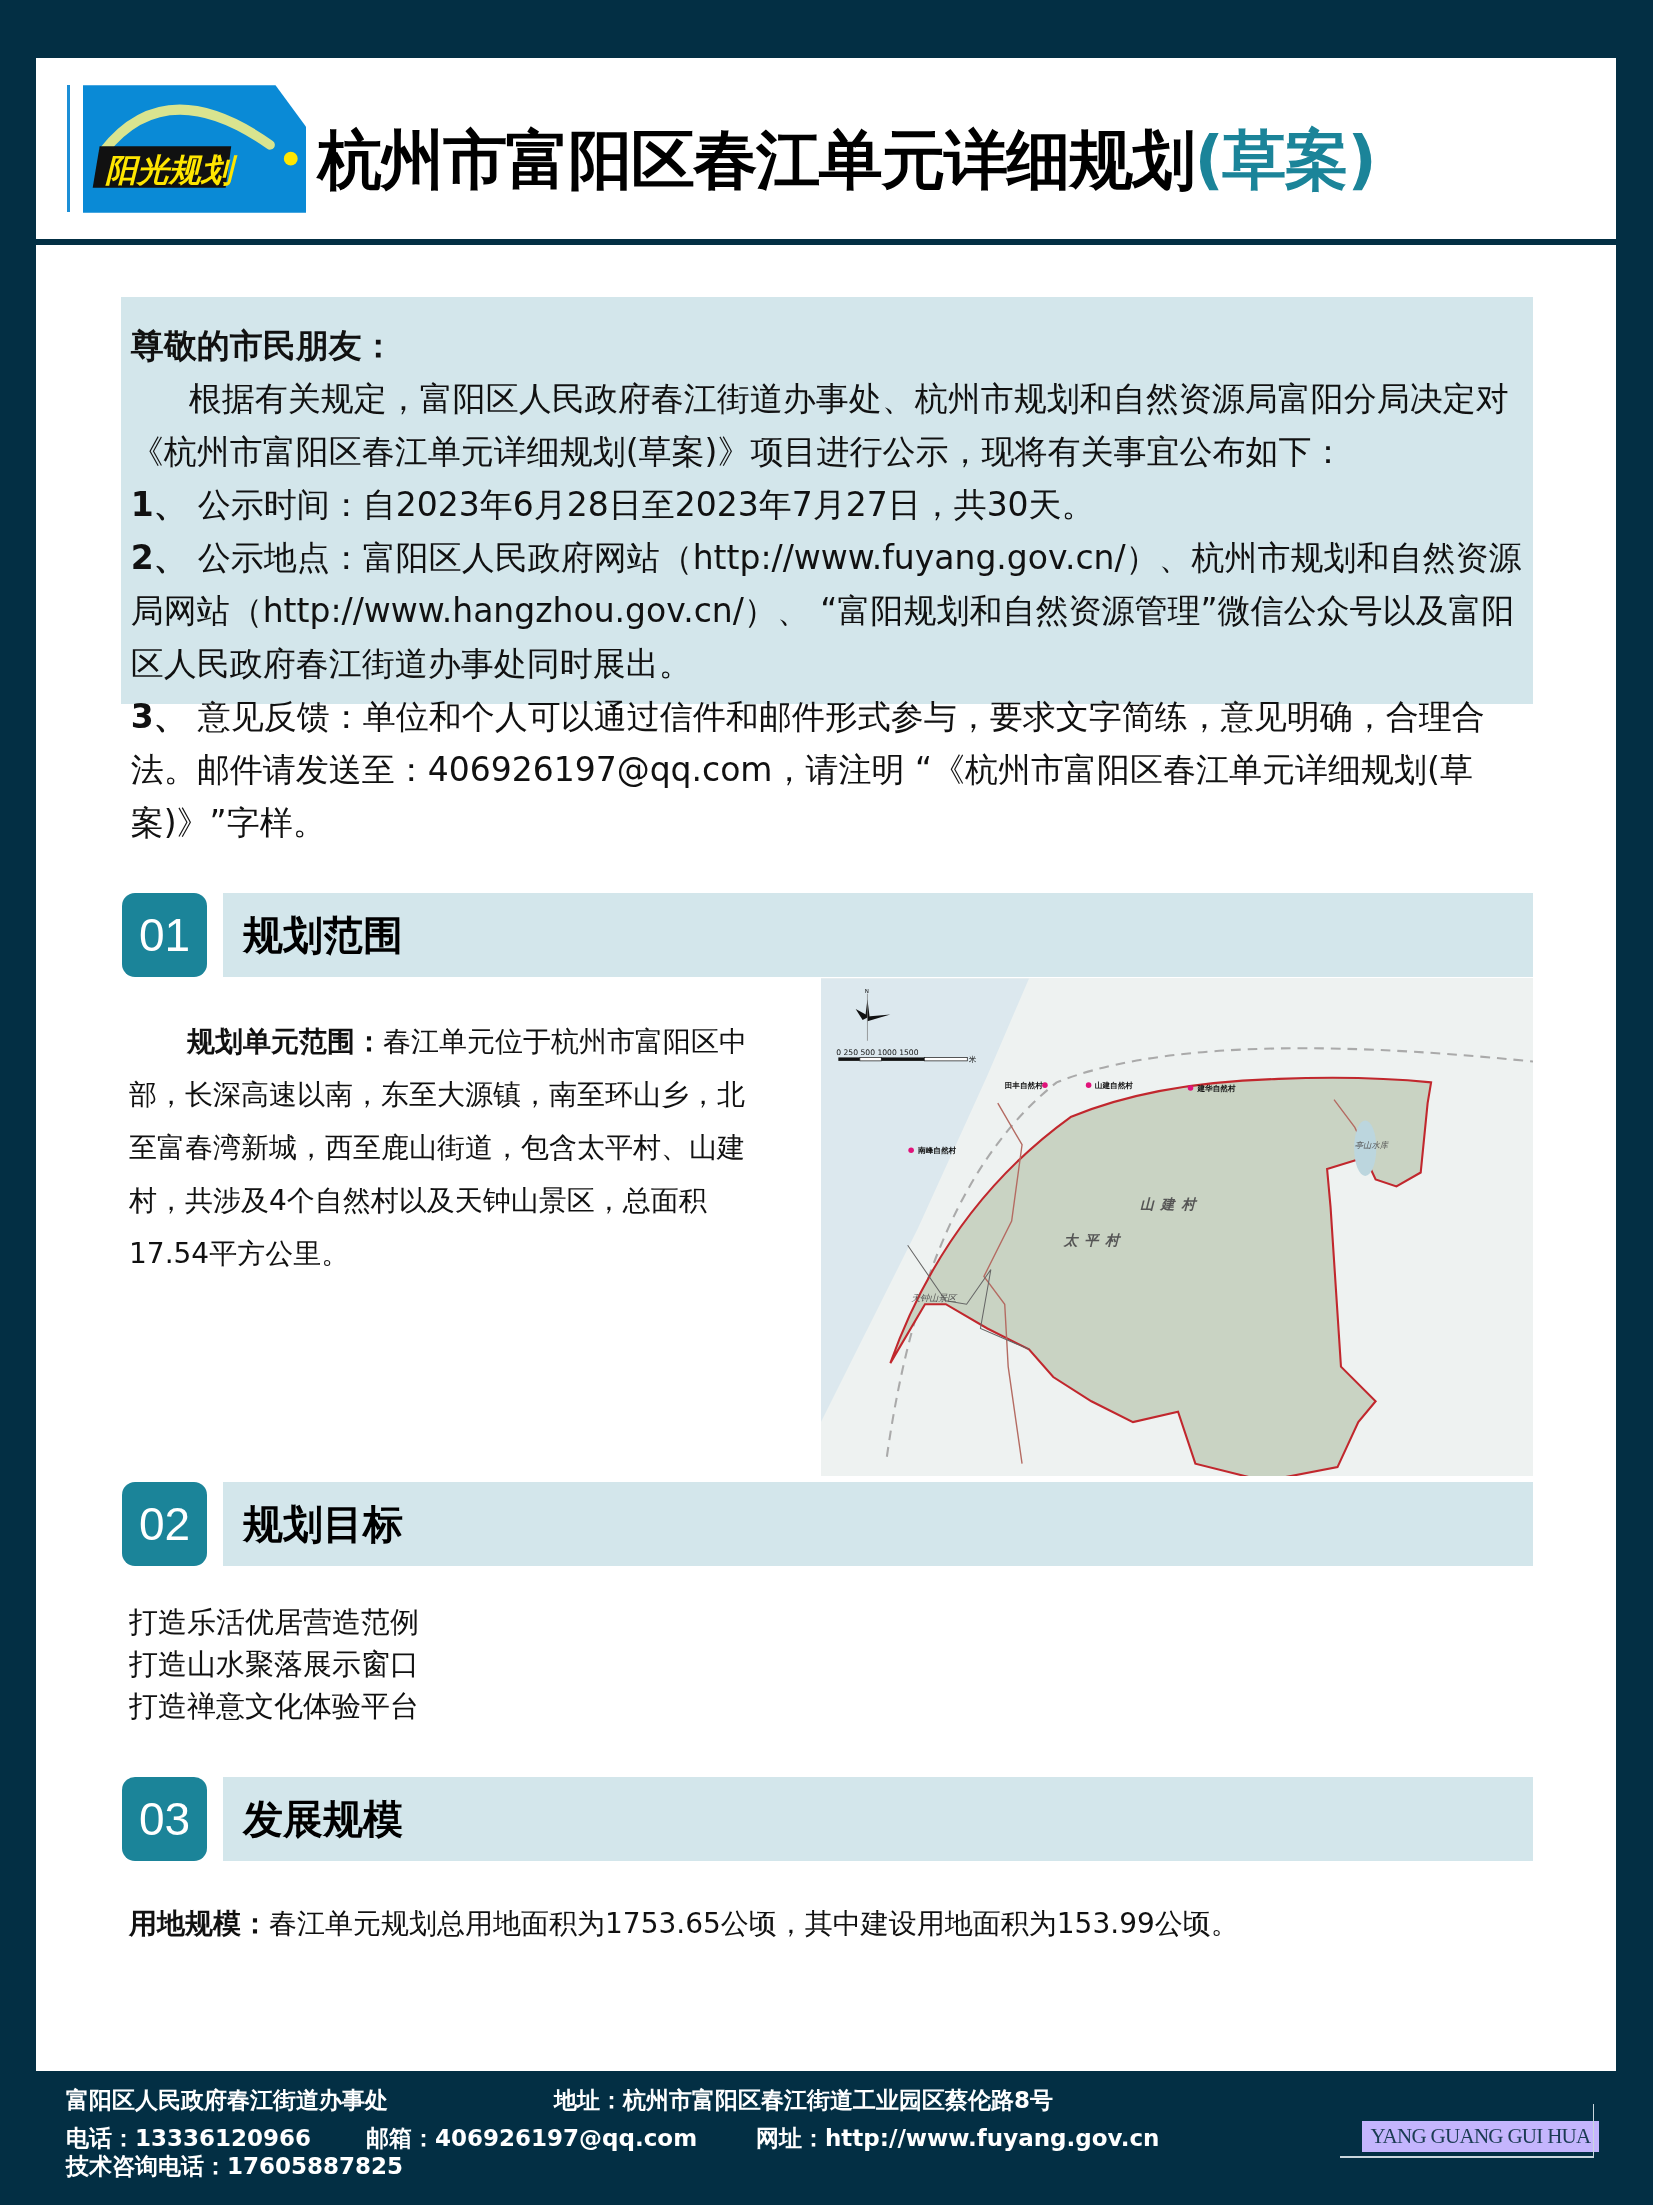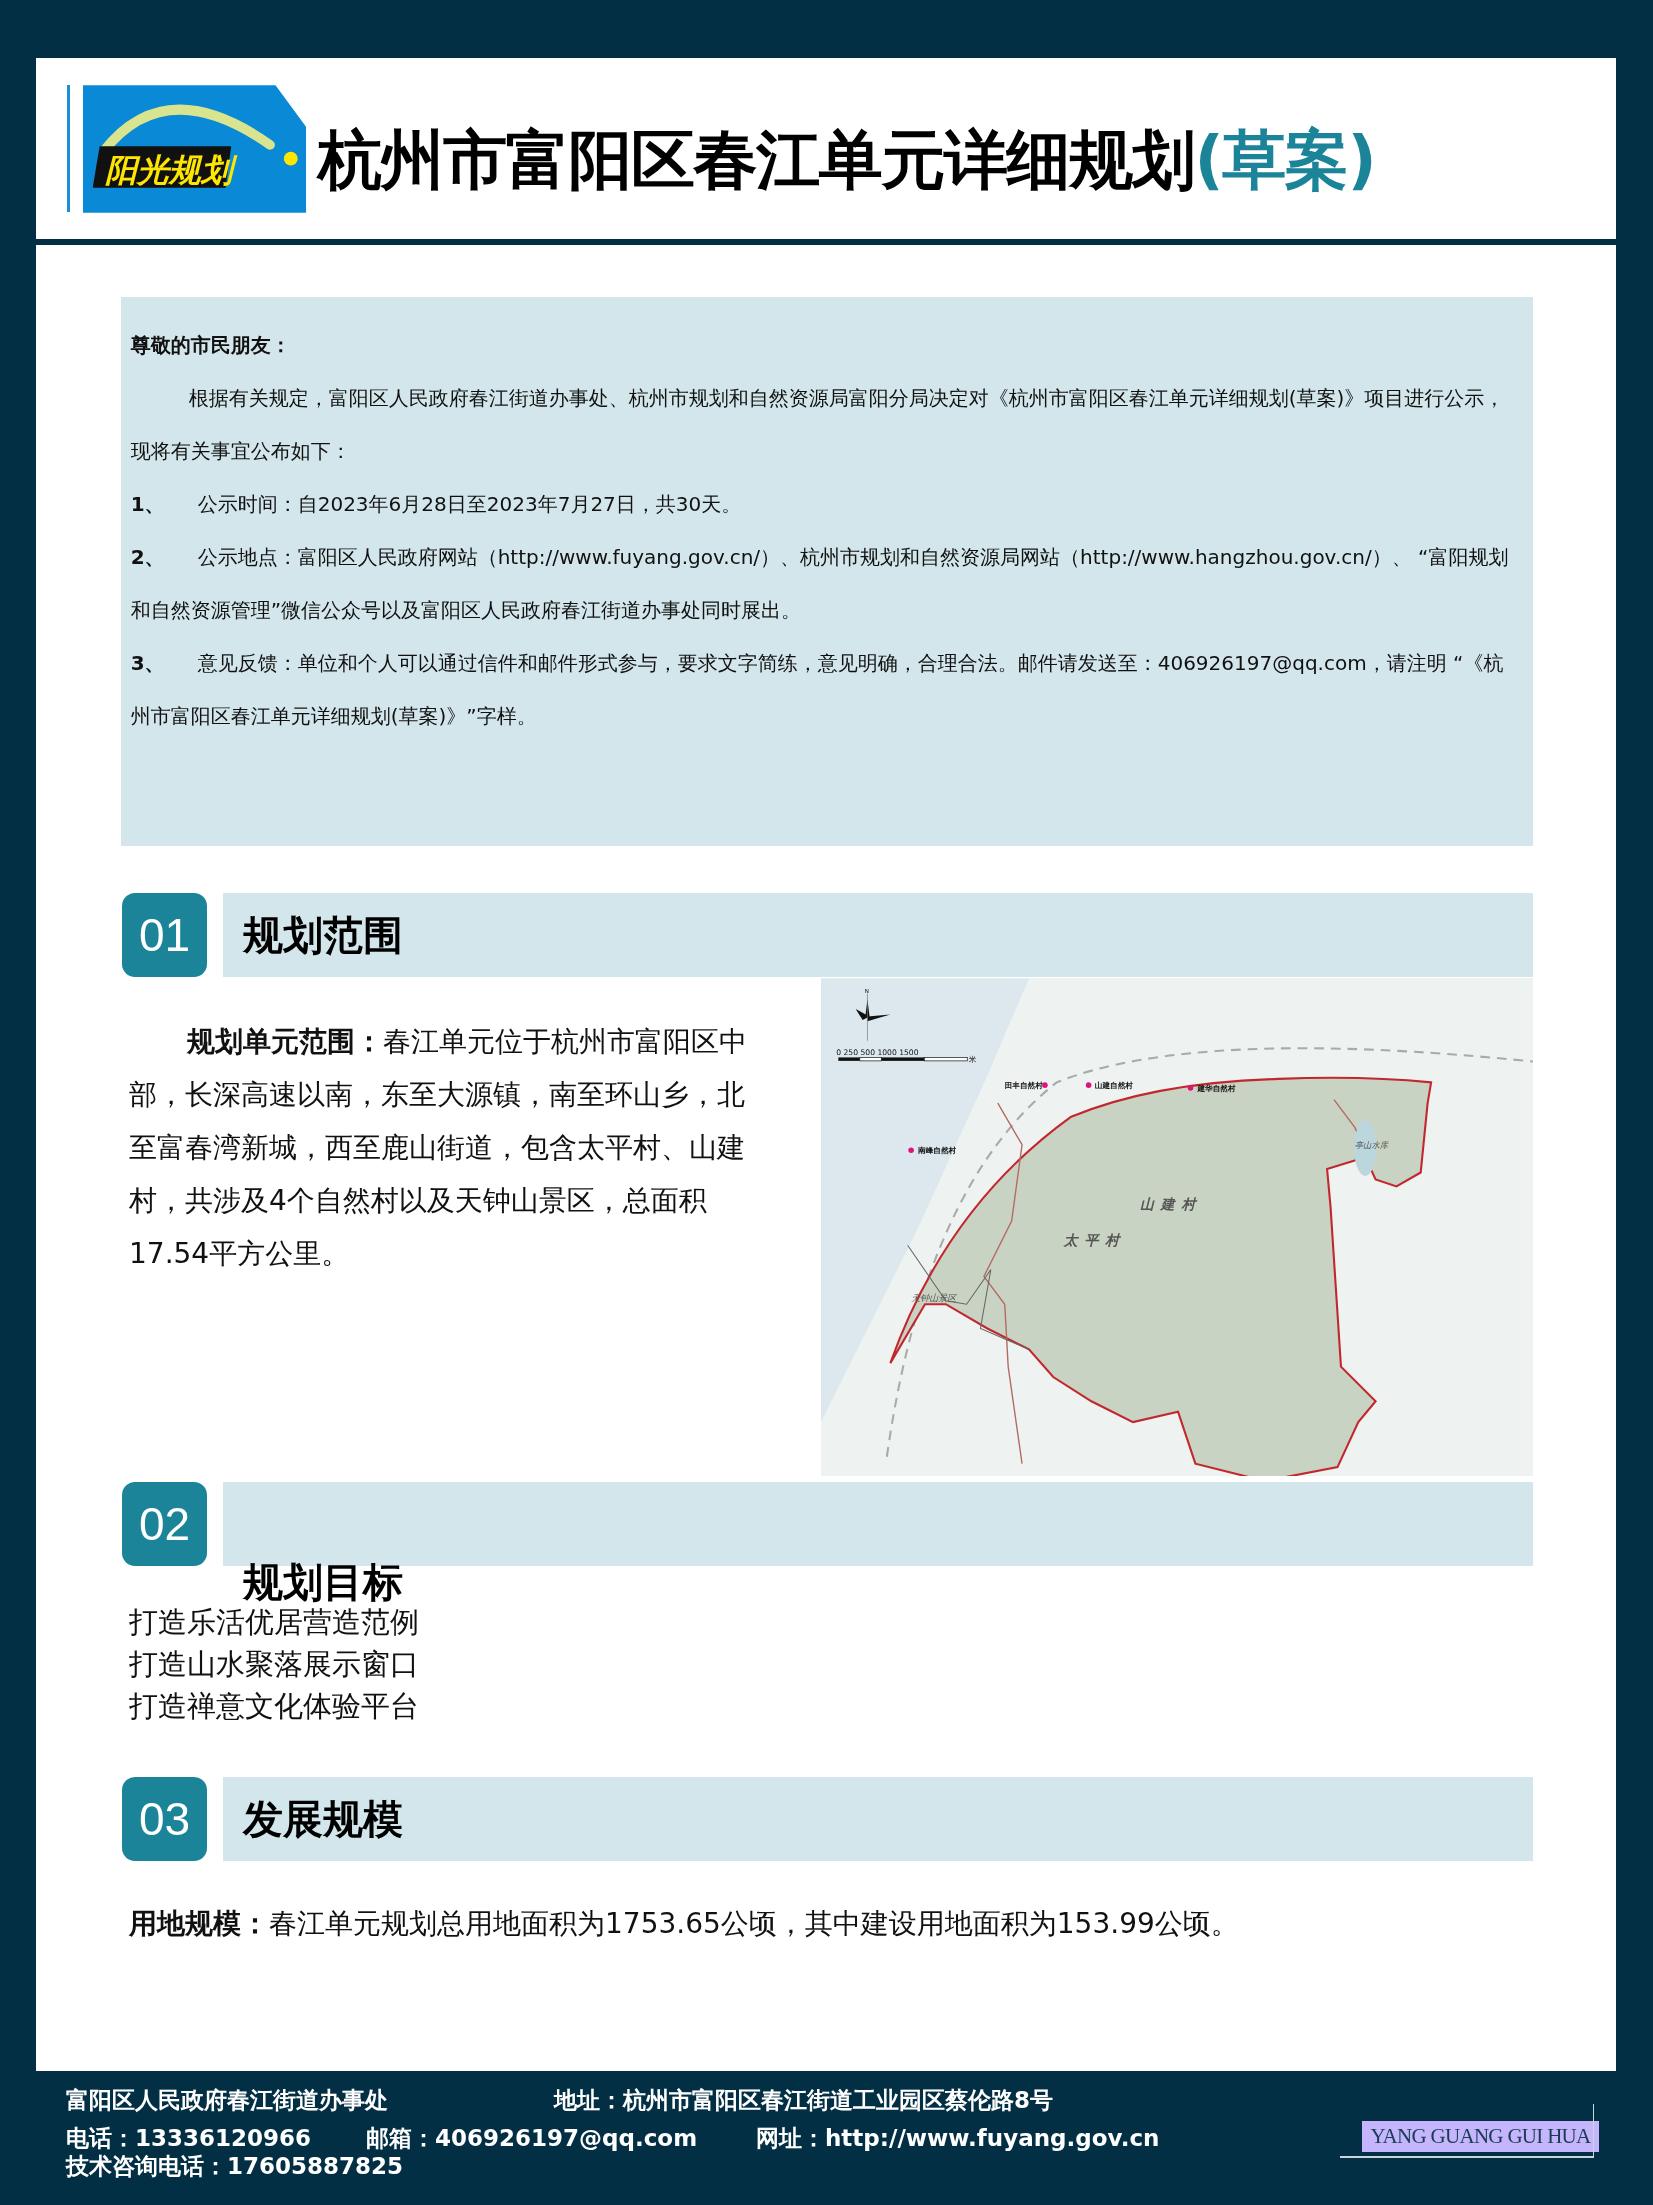--- a/index.html
+++ b/index.html
@@ -24,23 +24,23 @@
   .doc-title {
     position: absolute; left: 318px; top: 117px; font-size: 64px; font-weight: bold;
     letter-spacing: -1.4px; color: #000; white-space: nowrap;
     font-family: "DejaVu Sans", sans-serif;
   }
   .doc-title .draft { color: #1b8499; }
   .body-panel {
     position: absolute; left: 36px; top: 245px; width: 1580px; height: 1826px; background: #fff;
   }
   .intro-box {
-    position: absolute; left: 121px; top: 297px; width: 1412px; height: 549px;
+    position: absolute; left: 121px; top: 297px; width: 1412px; height: 407px;
     background: #d3e6eb; padding: 22px 9.7px 0 9.7px;
-    font-size: 20px; line-height: 53px; color: #111;
+    font-size: 33px; line-height: 53px; color: #111;
   }
   .intro-box .greet { font-weight: bold; }
   .intro-box p { white-space: normal; }
   .intro-box .indent { text-indent: 58px; }
   .intro-box .bold { font-weight: normal; }
   .intro-box .num { font-weight: bold; display: inline-block; width: 67px; }
 
   .sec-num {
     position: absolute; left: 122px; width: 85px; height: 84px; background: #1b8499;
     color: #fff; font-size: 46px; line-height: 84px; text-align: center;
@@ -149,21 +149,21 @@
       <text x="395" y="158" font-size="11" font-weight="bold" fill="#111">山建自然村</text>
     <circle cx="533" cy="158" r="4" fill="#e0137a"></circle>
       <text x="543" y="163" font-size="11" font-weight="bold" fill="#111">建华自然村</text>
     <circle cx="130" cy="248" r="4" fill="#e0137a"></circle>
       <text x="140" y="252" font-size="11" font-weight="bold" fill="#111">南峰自然村</text>
   </svg>
 </div>
 
 <div class="sec-num" style="top:1482px">02</div>
 <div class="sec-band" style="top:1482px"></div>
-<div class="sec-title" style="top:1540px">规划目标</div>
+<div class="sec-title" style="top:1482px">规划目标</div>
 <div class="goals">
   <div>打造乐活优居营造范例</div>
   <div>打造山水聚落展示窗口</div>
   <div>打造禅意文化体验平台</div>
 </div>
 
 <div class="sec-num" style="top:1777px">03</div>
 <div class="sec-band" style="top:1777px"></div>
 <div class="sec-title" style="top:1777px">发展规模</div>
 <div class="scale-text">

